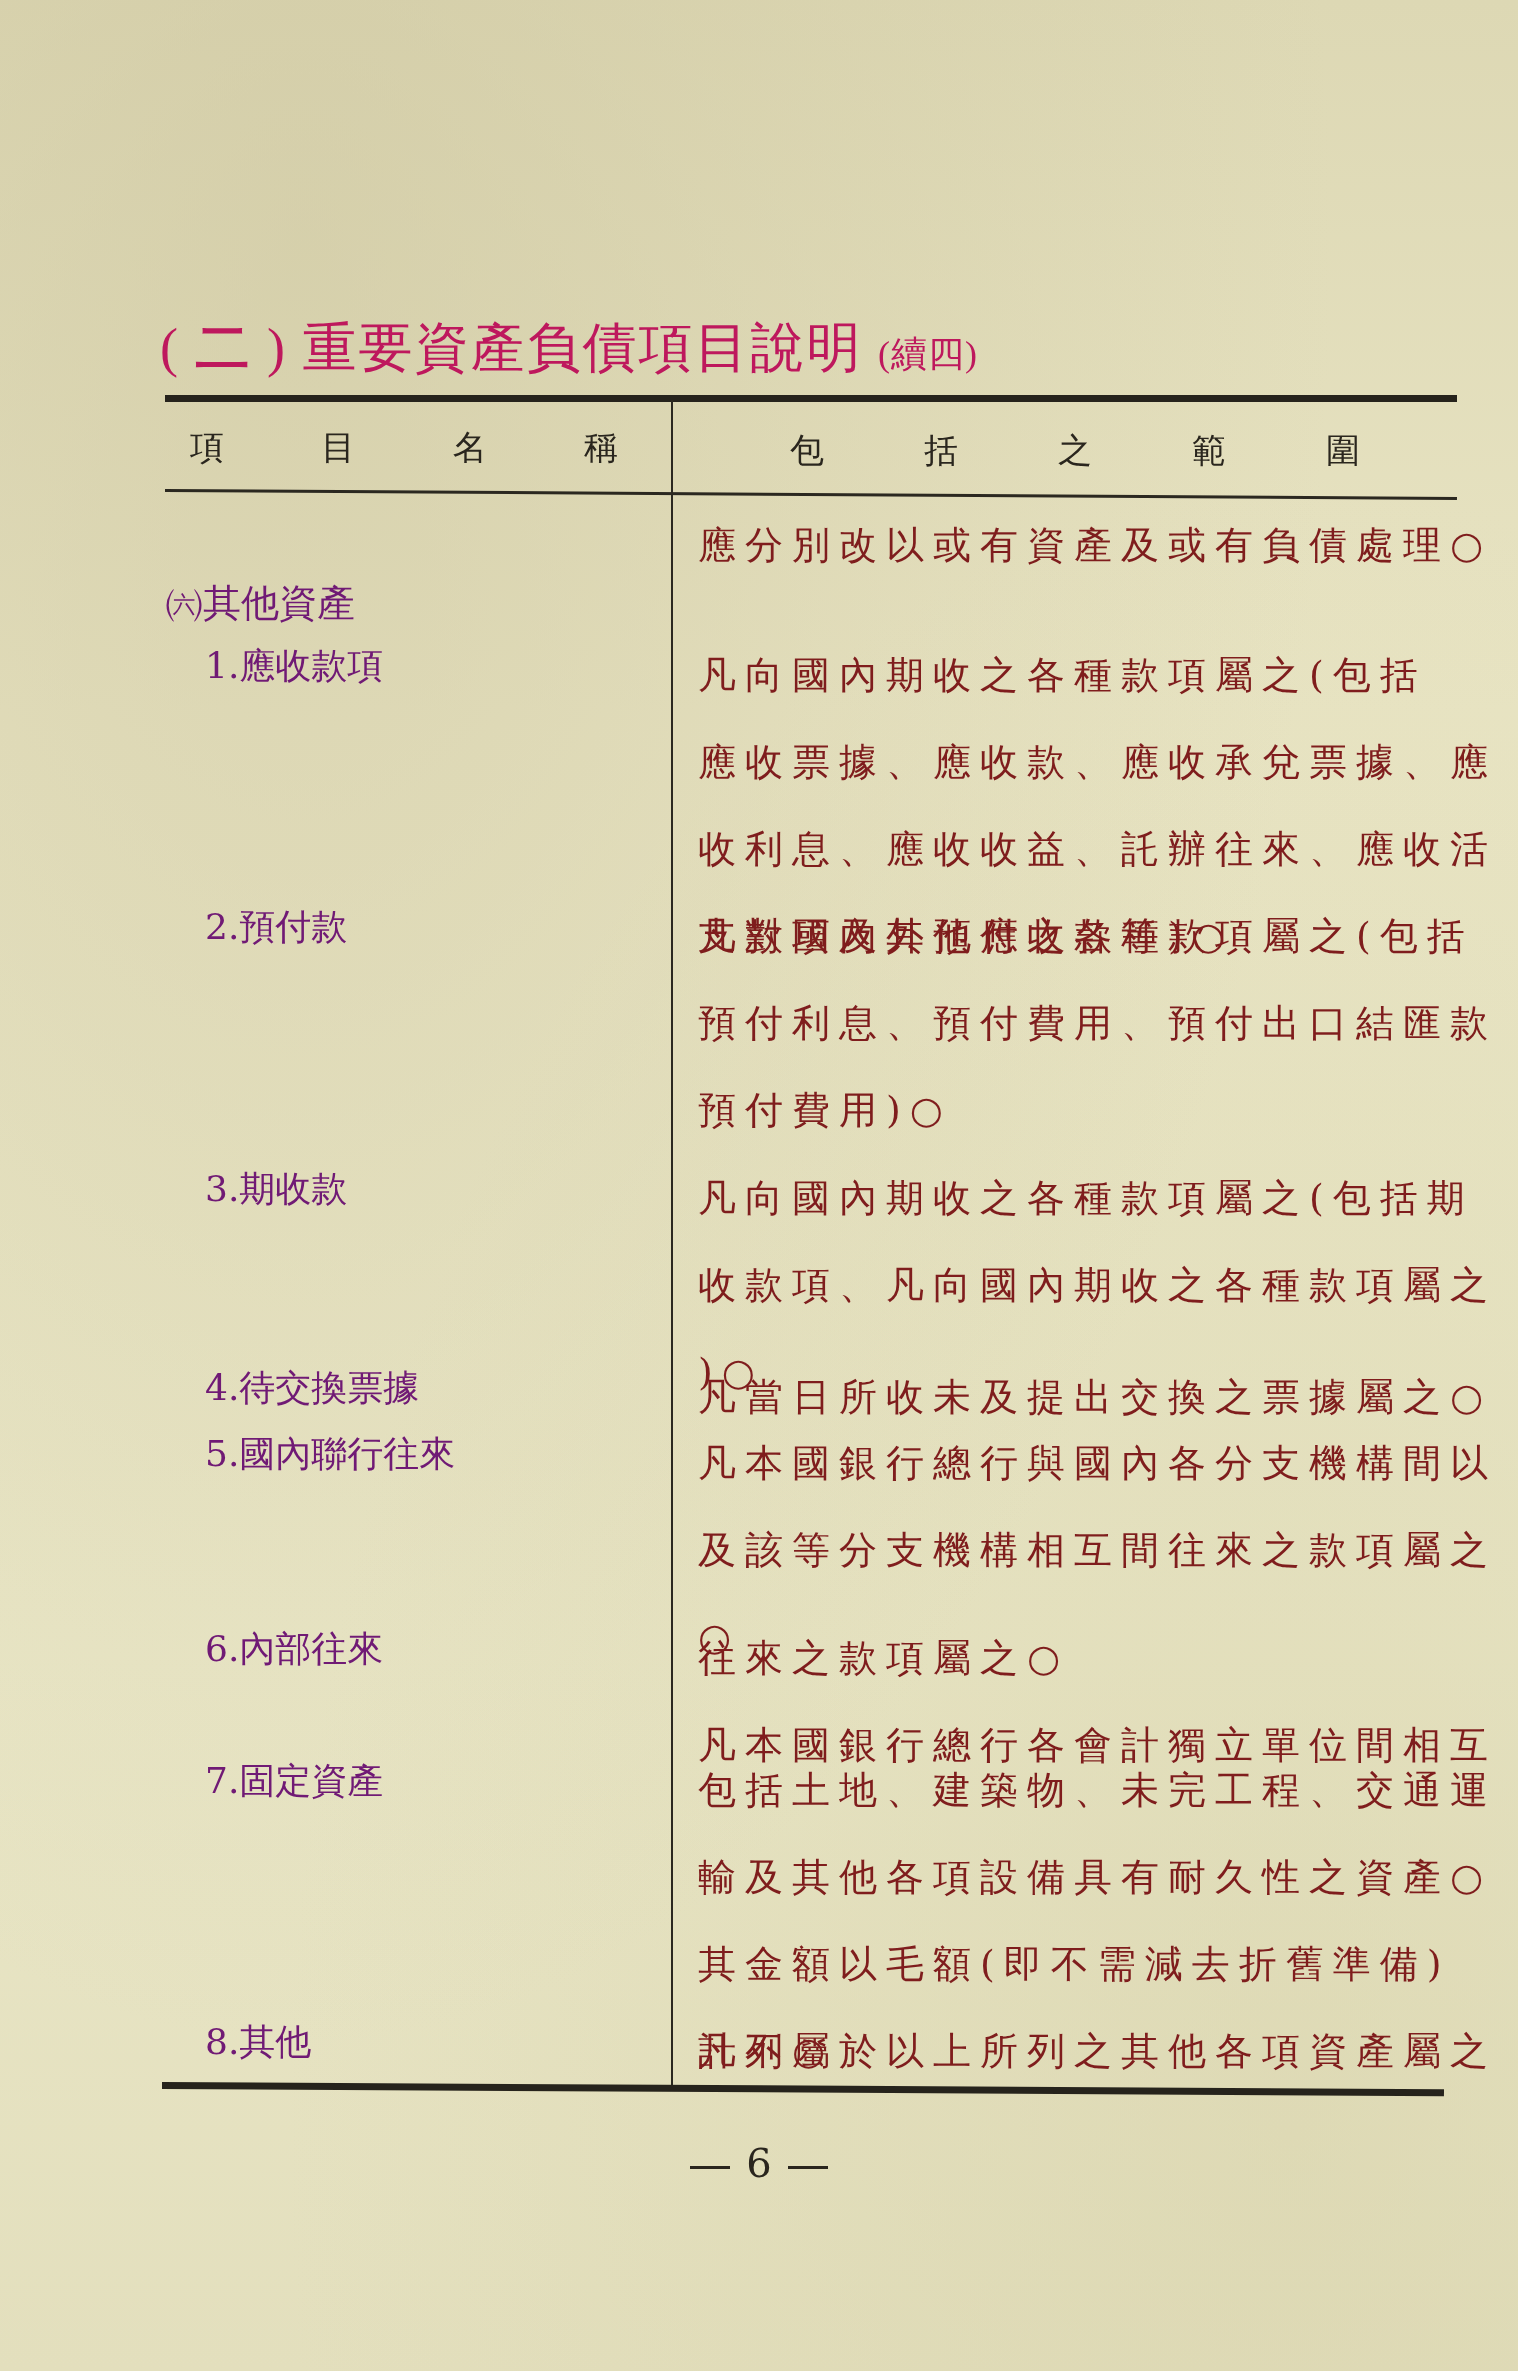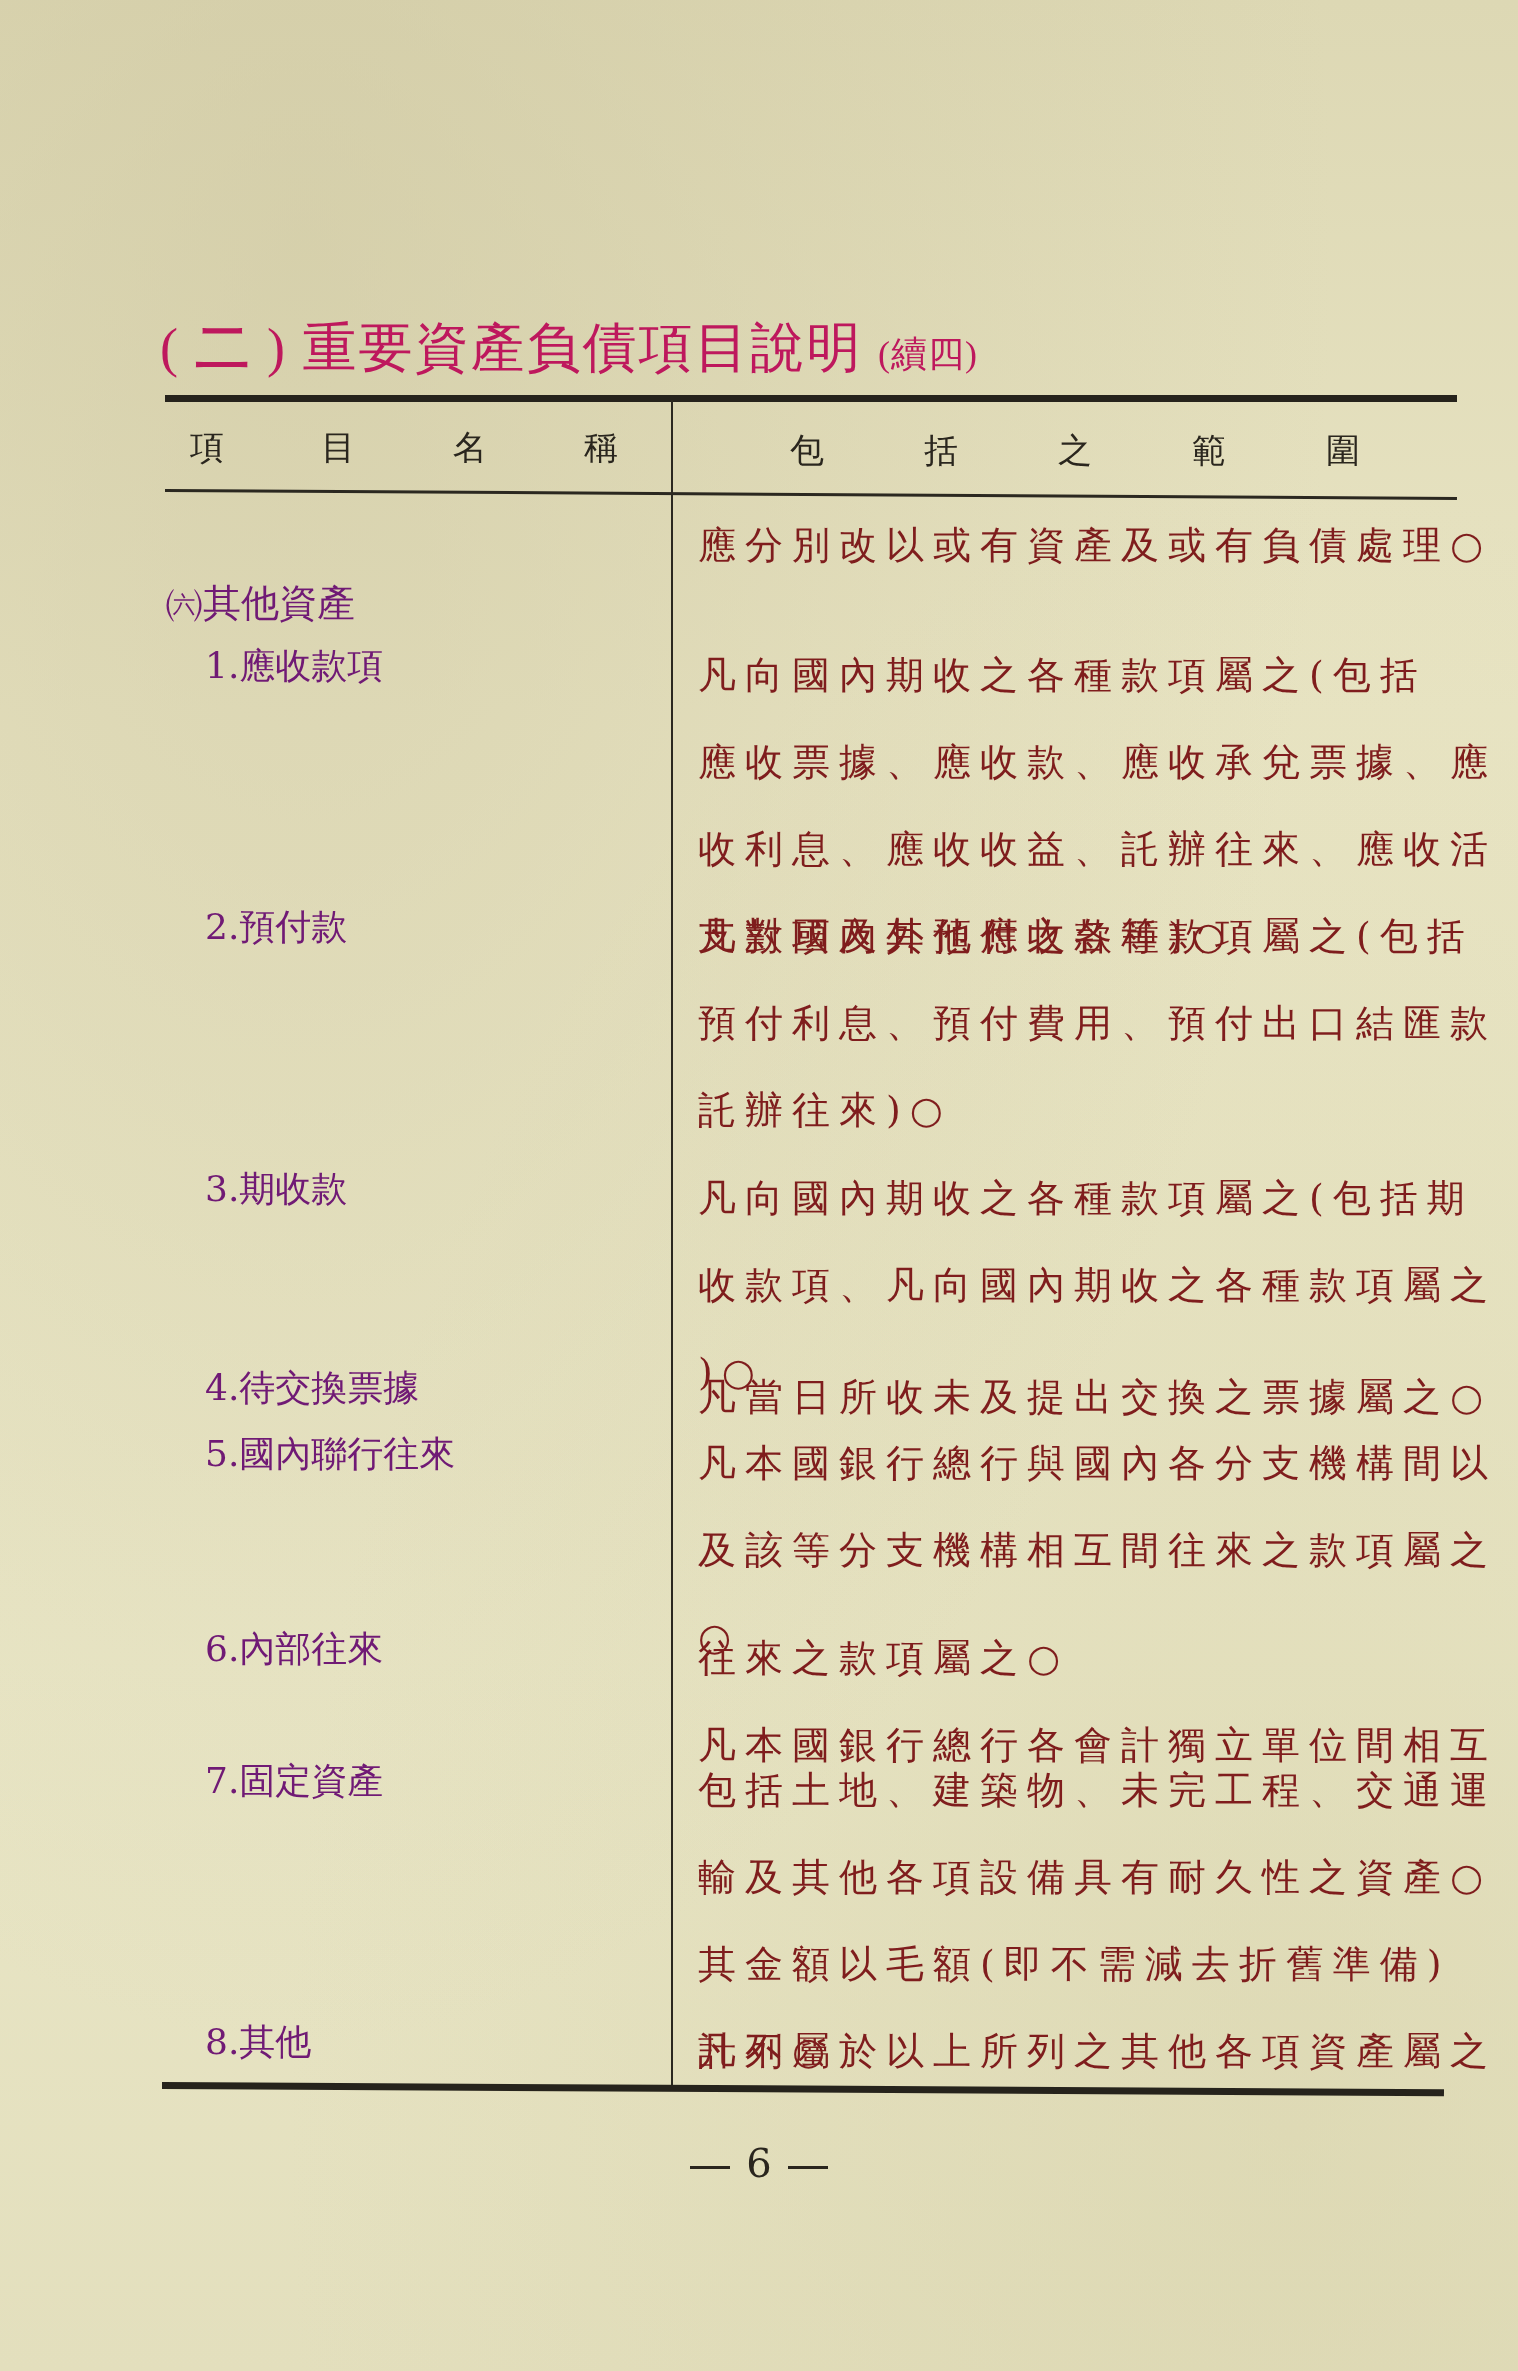--- a/index.html
+++ b/index.html
@@ -76,21 +76,21 @@
   <span class="right-line">凡向國內期收之各種款項屬之(包括</span>
   <span class="right-line">應收票據、應收款、應收承兌票據、應</span>
   <span class="right-line">收利息、應收收益、託辦往來、應收活</span>
   <span class="right-line">支款項及其他應收款等)○</span>
 </div>
 
 <div class="abs left-item" style="left:205px; top:903px;">2.預付款</div>
 <div class="abs right-text" style="top:893px;">
   <span class="right-line">凡對國內外預付之各種款項屬之(包括</span>
   <span class="right-line">預付利息、預付費用、預付出口結匯款</span>
-  <span class="right-line">託辦往來)○</span>
+  <span class="right-line">預付費用)○</span>
 </div>
 
 <div class="abs left-item" style="left:205px; top:1165px;">3.期收款</div>
 <div class="abs right-text" style="top:1155px;">
   <span class="right-line">凡向國內期收之各種款項屬之(包括期</span>
   <span class="right-line">收款項、凡向國內期收之各種款項屬之</span>
   <span class="right-line">)○</span>
 </div>
 
 <div class="abs left-item" style="left:205px; top:1364px;">4.待交換票據</div>

